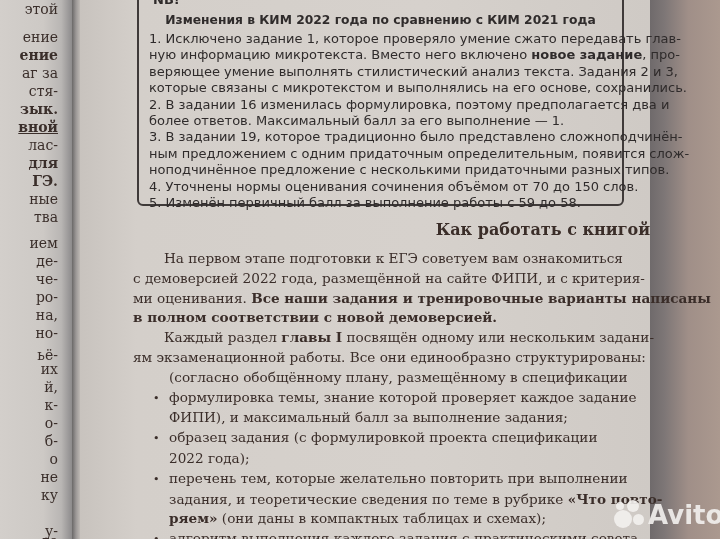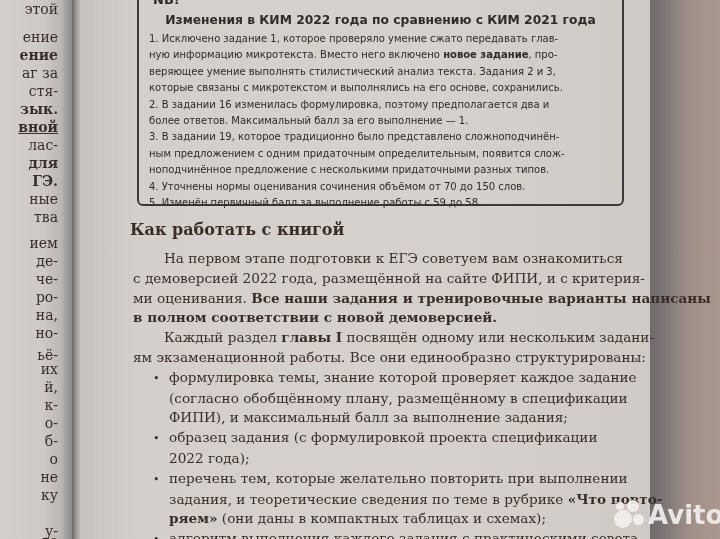--- a/index.html
+++ b/index.html
@@ -31,24 +31,24 @@
     background:linear-gradient(90deg,#6f6a6b 0%,#7d7676 20%,#a08f88 55%,#ab998f 100%);
   }
   .box {
     position:absolute; left:137px; top:-6px; width:487px; height:212px;
     border:2px solid #3f3a39; border-radius:6px;
     font-family:"DejaVu Sans", sans-serif; color:#2f2b2b;
     box-sizing:border-box; padding:2px 10px;
   }
   .nb { position:absolute; left:14px; top:-4px; font-weight:bold; font-size:13px; }
   .box-title { text-align:center; font-weight:bold; font-size:12.3px; margin-top:15px; margin-bottom:4px; }
-  .box-line { font-size:10px; line-height:16.4px; white-space:nowrap; }
+  .box-line { font-size:13px; line-height:16.4px; white-space:nowrap; }
   .box-line b { font-weight:bold; }
   .heading {
-    position:absolute; left:130px; top:220px; width:520px; text-align:left;
+    position:absolute; left:130px; top:220px; width:520px; text-align:right;
     font-weight:bold; font-size:16px; color:#3a2d28;
   }
   .body-text {
     position:absolute; left:133px; top:249px; width:510px;
     font-size:13.6px; line-height:19.8px; color:#3a2d29;
   }
   .ln { white-space:nowrap; }
   .ind { padding-left:31px; }
   .bul { padding-left:20px; }
   .cont { padding-left:36px; }
@@ -118,22 +118,22 @@
 </div>
 
 <div class="heading">Как работать с книгой</div>
 <div class="body-text" id="bodyLines">
     <div class="ln ind"><span>На первом этапе подготовки к ЕГЭ советуем вам ознакомиться</span><b></b><span></span></div>
     <div class="ln "><span>с демоверсией 2022 года, размещённой на сайте ФИПИ, и с критерия-</span><b></b><span></span></div>
     <div class="ln "><span>ми оценивания. </span><b>Все наши задания и тренировочные варианты написаны</b><span></span></div>
     <div class="ln "><span></span><b>в полном соответствии с новой демоверсией.</b><span></span></div>
     <div class="ln ind"><span>Каждый раздел </span><b>главы I</b><span> посвящён одному или нескольким задани-</span></div>
     <div class="ln "><span>ям экзаменационной работы. Все они единообразно структурированы:</span><b></b><span></span></div>
+    <div class="ln cont"><span>(согласно обобщённому плану, размещённому в спецификации</span><b></b><span></span></div>
     <div class="ln bul"><span class="bull">•</span><span>формулировка темы, знание которой проверяет каждое задание</span><b></b><span></span></div>
-    <div class="ln cont"><span>(согласно обобщённому плану, размещённому в спецификации</span><b></b><span></span></div>
     <div class="ln cont"><span>ФИПИ), и максимальный балл за выполнение задания;</span><b></b><span></span></div>
     <div class="ln bul"><span class="bull">•</span><span>образец задания (с формулировкой проекта спецификации</span><b></b><span></span></div>
     <div class="ln cont"><span>2022 года);</span><b></b><span></span></div>
     <div class="ln bul"><span class="bull">•</span><span>перечень тем, которые желательно повторить при выполнении</span><b></b><span></span></div>
     <div class="ln cont"><span>задания, и теоретические сведения по теме в рубрике </span><b>«Что повто-</b><span></span></div>
     <div class="ln cont"><span></span><b>ряем»</b><span> (они даны в компактных таблицах и схемах);</span></div>
     <div class="ln bul"><span class="bull">•</span><span>алгоритм выполнения каждого задания с практическими совета-</span><b></b><span></span></div>
   </div>
 
 <div class="avito">

